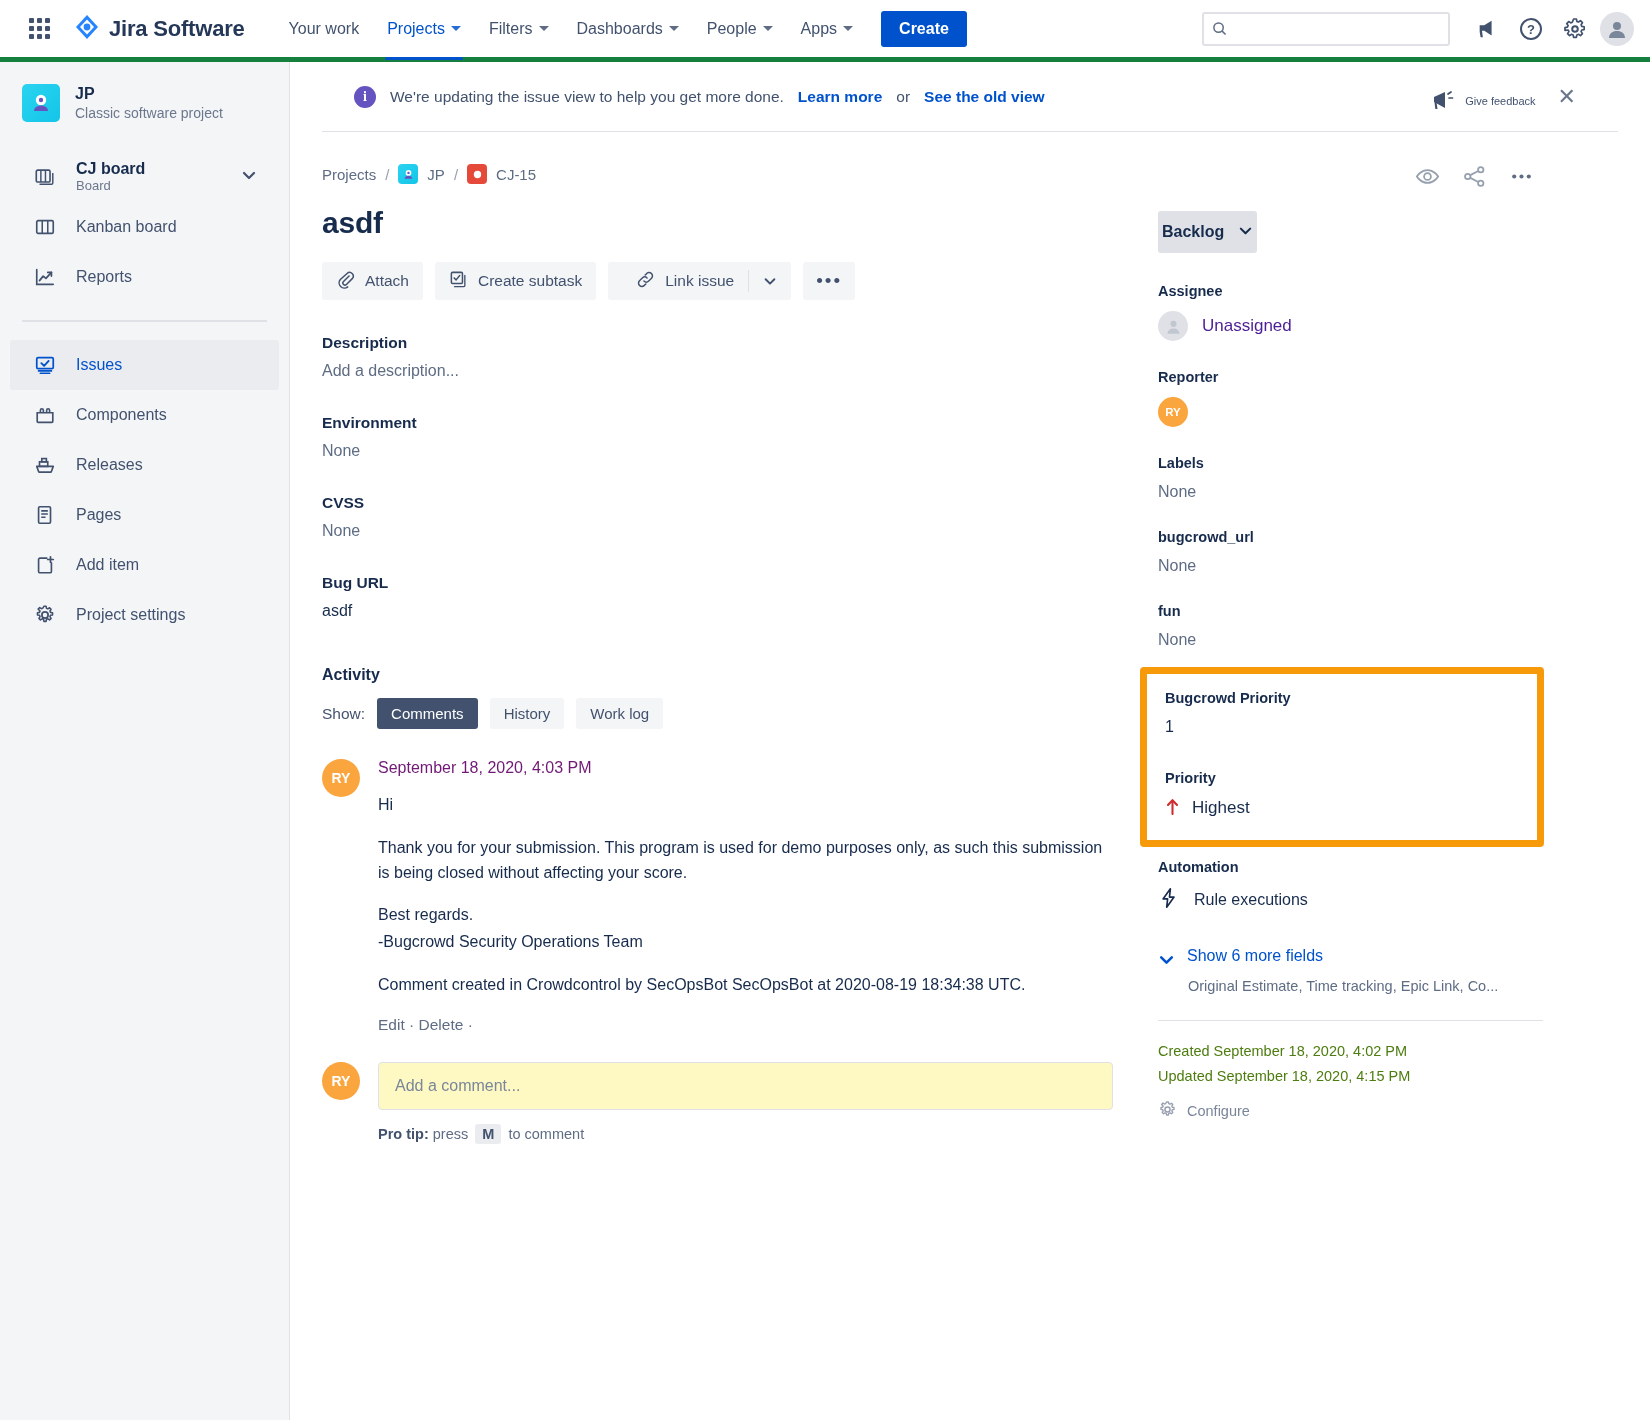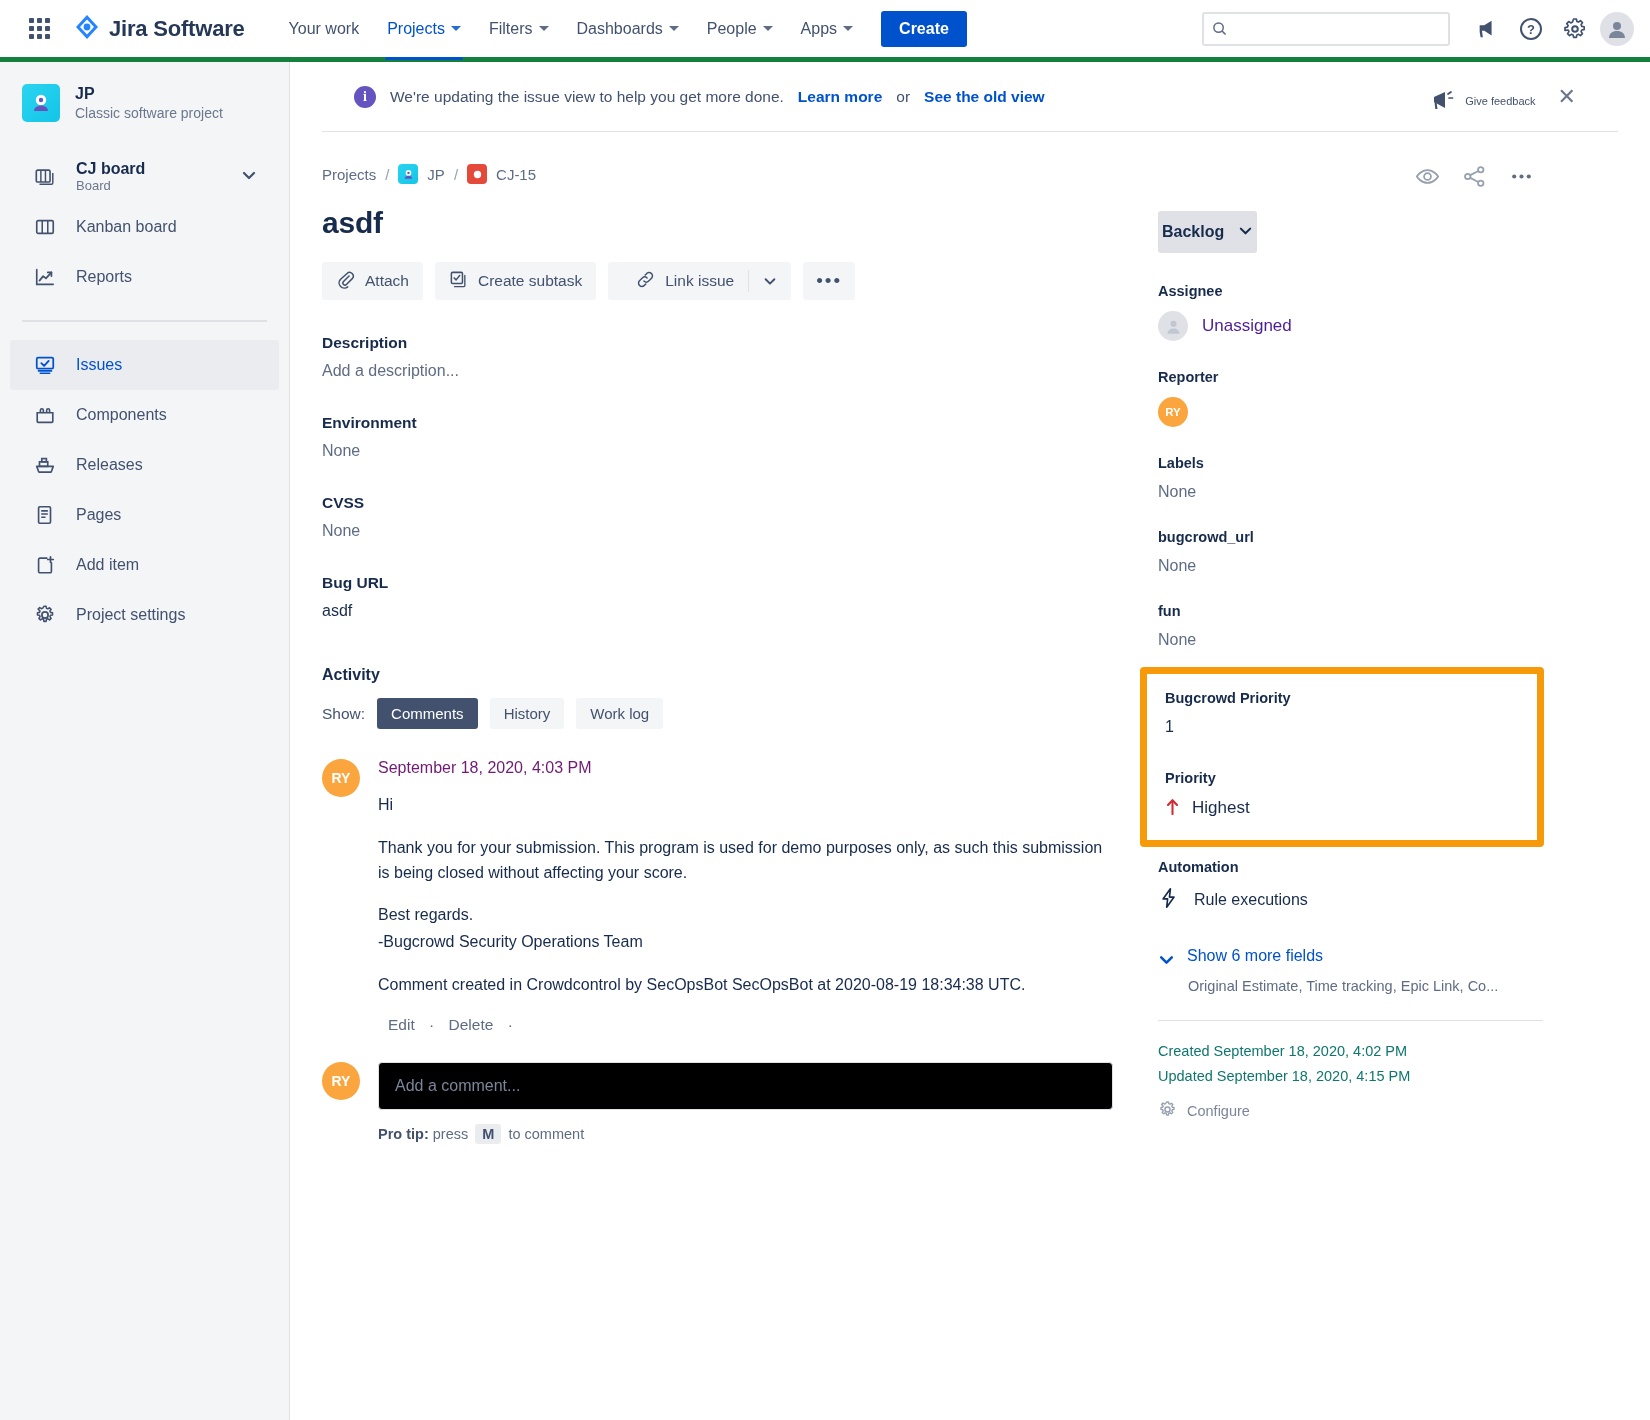--- a/index.html
+++ b/index.html
@@ -131,26 +131,26 @@
   .comment { display: flex; gap: 18px; margin-bottom: 28px;}
   .av-ry {
     width: 38px; height: 38px; border-radius: 50%; background: #FAA53D; color:#fff;
     font-size: 14px; font-weight: 700; display:flex; align-items:center; justify-content:center; flex:0 0 auto;
   }
   .c-body { flex: 1; }
   .c-date { font-size: 16px; color:#701a75; margin-bottom: 16px;}
   .c-p { font-size: 16px; color:#172B4D; line-height: 1.55; margin-bottom: 18px; max-width: 740px;}
   .c-p.tight { margin-bottom: 2px; }
   .c-actions { font-size: 15.5px; color:#5E6C84; }
-  .c-actions span { cursor: pointer; margin-left: 10px; }
+  .c-actions span { cursor: pointer; }
 
   .cbox {
     flex: 1; border: 1px solid #DFE1E6; border-radius: 4px; height: 48px;
     display:flex; align-items:center; padding: 0 16px; font-size: 16px; color:#7A869A;
-    background:#000000; max-width: 735px;
+    background:#fef9c3; max-width: 735px;
   }
   .protip { font-size: 14.5px; color: #5E6C84; margin-left: 56px; margin-top: 16px;}
   .protip b { color:#42526E; }
   .keycap { background:#EBECF0; border-radius:3px; padding: 2px 7px; font-weight:700; color:#42526E; margin: 0 3px;}
 
   
   .rp-top-icons { display: flex; justify-content: flex-end; gap: 22px; color: #7A869A; margin-bottom: 22px; padding-right: 6px;}
   .rp-ic { cursor: pointer; display:flex; align-items:center; justify-content:center;}
   .status-btn {
     background: #DFE1E6; border-radius: 3px; height: 42px; display: inline-flex; align-items: center;
@@ -174,21 +174,21 @@
     border: 7px solid #F79A0A; border-radius: 4px; padding: 16px 18px 22px 18px;
     margin: 0 -18px 8px -18px; width: 404px;
   }
   .prio-row { display: flex; align-items: center; gap: 12px; font-size: 17px; color:#172B4D; }
   .arrow-up { color:#CE2C30; font-size: 19px; font-weight: 700; line-height:1;}
   .auto-row { display:flex; align-items:center; gap: 14px; font-size: 16px; color:#172B4D; }
   .showmore { display:flex; align-items:flex-start; gap: 12px; margin-top: 34px; }
   .showmore-link { color:#0052CC; font-size: 16px; font-weight: 500; cursor:pointer; }
   .showmore-sub { font-size: 14.5px; color:#5E6C84; margin-left: 30px; margin-top: 6px; white-space: nowrap; overflow: hidden; text-overflow: ellipsis; width: 340px;}
   .rp-divider { height: 1px; background:#DFE1E6; margin: 26px 0 22px 0; width: 385px;}
-  .rp-meta { font-size: 14.5px; color:#0f766e; margin-bottom: 9px;}
+  .rp-meta { font-size: 14.5px; color:#4d7c0f; margin-bottom: 9px;}
   .configure { display:flex; align-items:center; gap:10px; font-size:14.5px; color:#7A869A; margin-top: 16px; cursor:pointer;}
 </style>
 </head>
 <body>
 
 <div class="topnav">
   <div class="appswitcher">
     <div class="grid9">
         <i></i>
         <i></i>

